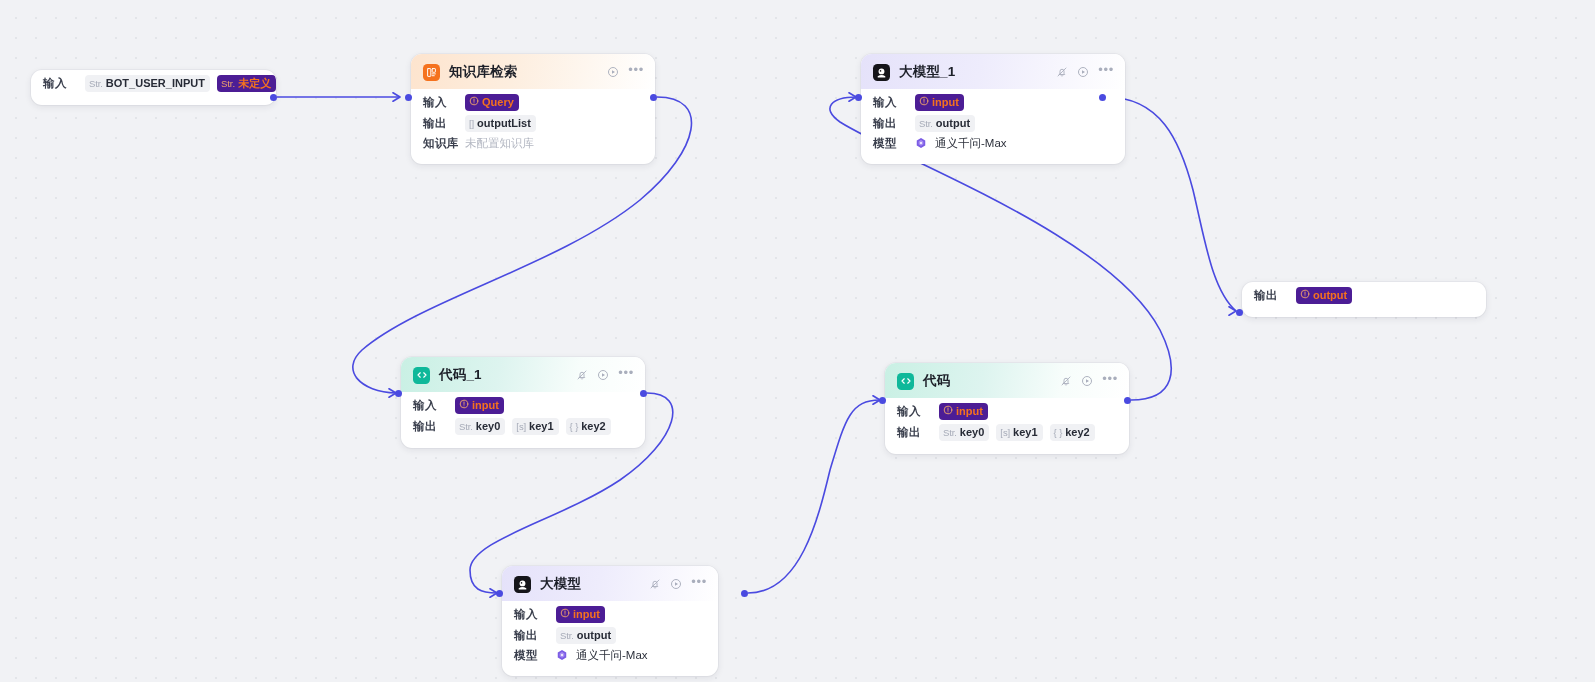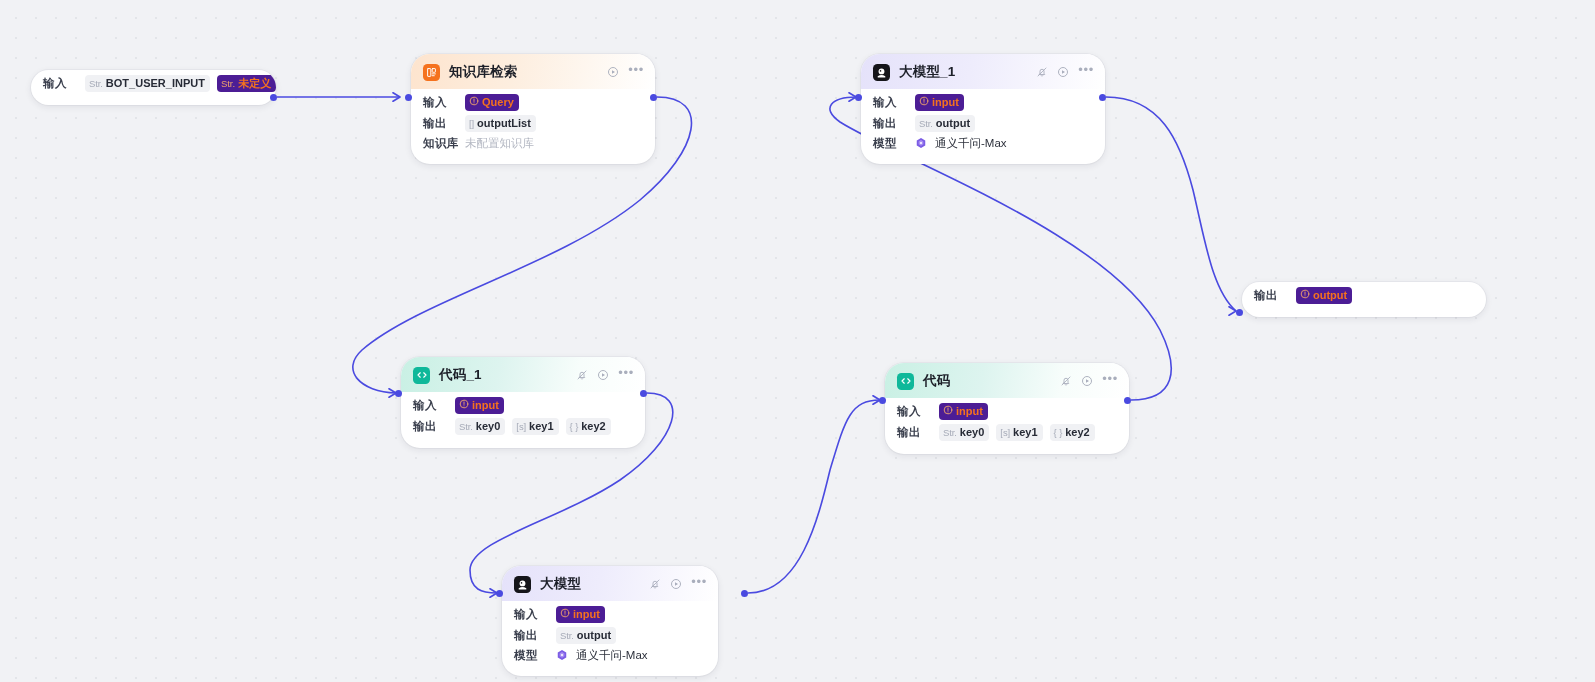--- a/index.html
+++ b/index.html
@@ -21,21 +21,21 @@
   #edges {
     position: absolute;
     left: 0; top: 0;
     width: 1595px; height: 682px;
     pointer-events: none;
   }
 
   
   .node {
     position: absolute;
-    border-radius: 19px;
+    border-radius: 11px;
     background: #ffffff;
     box-shadow: 0 2px 7px rgba(28,31,51,.09), 0 0 0 1px rgba(28,31,51,.035);
     overflow: hidden;
     z-index: 4;
   }
   .node-head {
     display: flex;
     align-items: center;
     gap: 9px;
     padding: 9px 12px 8px 12px;
@@ -219,21 +219,21 @@
             </span>
           </div>
           <div class="row">
             <span class="row-label">知识库</span>
             <span class="row-vals">
               <span class="muted-text">未配置知识库</span>
             </span>
           </div>
         </div>
       </div>
-      <div class="node" style="left: 861px; top: 54px; width: 244px;">
+      <div class="node" style="left: 861px; top: 54px; width: 264px;">
         <div class="node-head head-llm">
           <span class="sq-icon ic-llm">
             <svg width="13" height="13" viewBox="0 0 24 24">
               <circle cx="12" cy="10" r="5.4" fill="#ffffff"></circle>
               <circle cx="10.2" cy="9" r="1.5" fill="#15151a"></circle>
               <path d="M5 19 Q12 14.5 19 19 L19 21 L5 21 Z" fill="#ffffff"></path>
             </svg>
           </span>
           <span class="node-title">大模型_1</span>
           <span class="head-actions">

